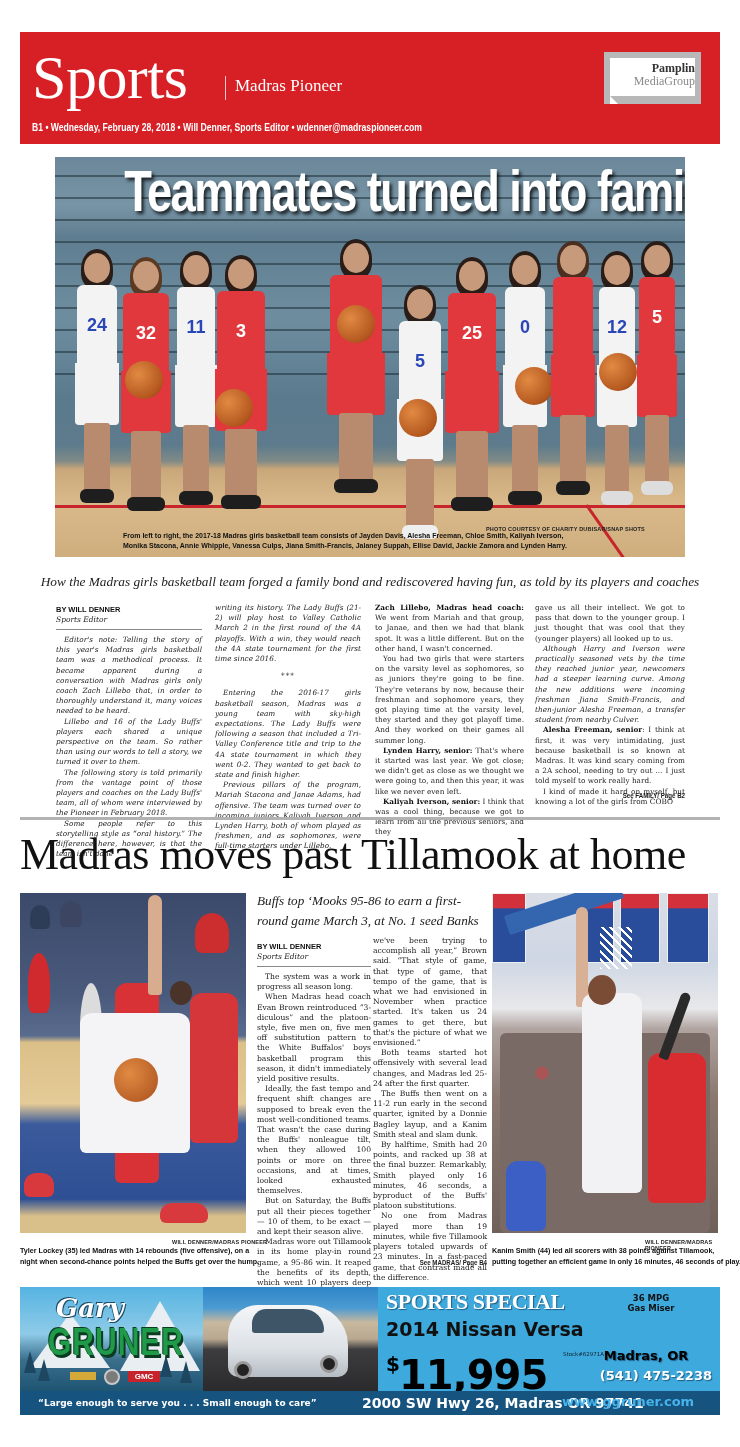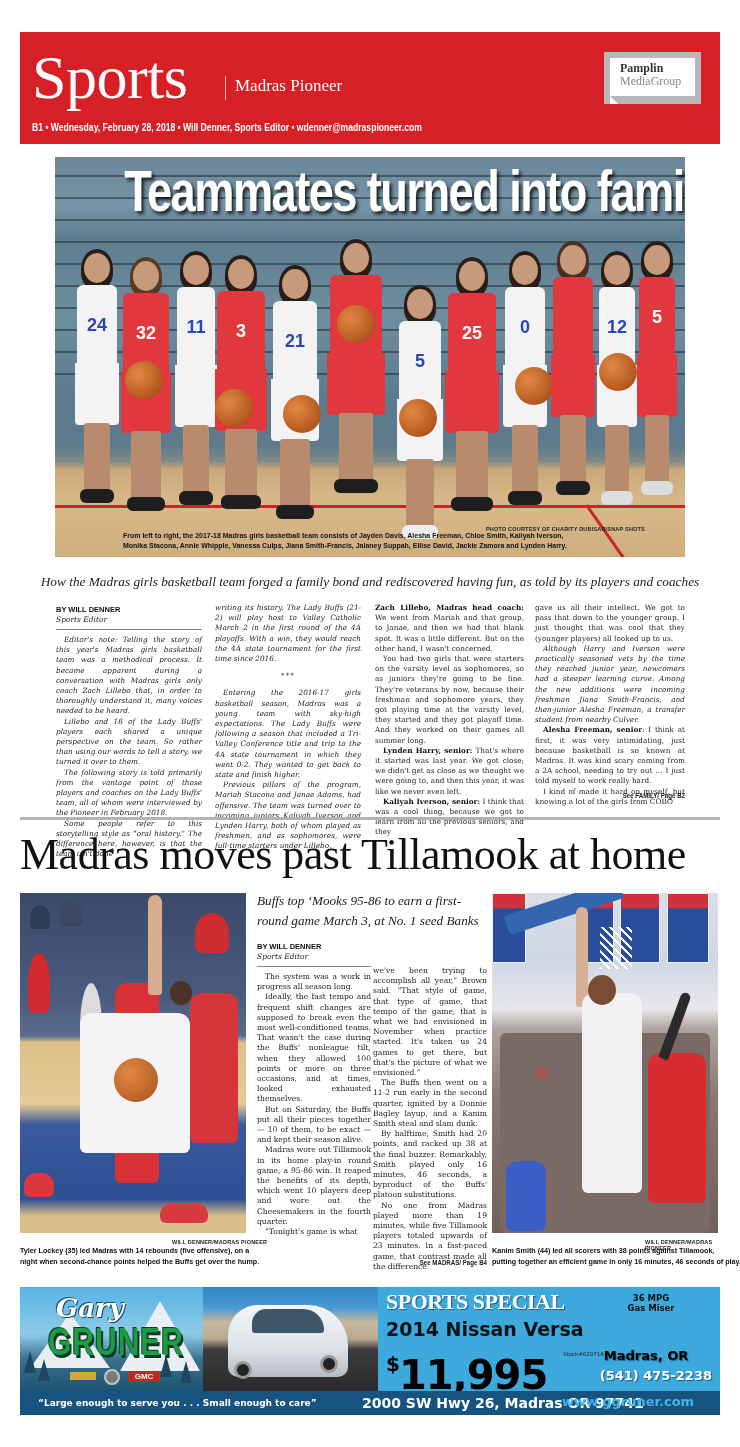--- a/index.html
+++ b/index.html
@@ -5,21 +5,21 @@
   * { box-sizing: border-box; margin: 0; padding: 0; }
   html, body { width: 740px; height: 1447px; background: #ffffff; overflow: hidden; }
   body { position: relative; font-family: "DejaVu Serif", serif; color: #1a1a1a; }
 
   
   .masthead { position: absolute; left: 20px; top: 32px; width: 700px; height: 112px; background: #d71f26; color: #fff; }
   .masthead .sports { position: absolute; left: 12px; top: 10px; font-family: "Liberation Serif", serif; font-size: 62px; line-height: 70px; letter-spacing: -0.5px; }
   .masthead .sep { position: absolute; left: 205px; top: 44px; width: 1px; height: 24px; background: #f6c5c7; }
   .masthead .paper { position: absolute; left: 215px; top: 42px; font-family: "Liberation Serif", serif; font-size: 17px; line-height: 24px; }
   .masthead .dateline { position: absolute; left: 12px; top: 90px; font-family: "Liberation Sans", sans-serif; font-weight: bold; font-size: 10px; line-height: 12px; transform: scaleX(0.86); transform-origin: left; white-space: nowrap; }
-  .pamplin { position: absolute; left: 584px; top: 20px; width: 97px; height: 52px; background: #b8b8b8; }
+  .pamplin { position: absolute; left: 584px; top: 20px; width: 97px; height: 52px; background: #b8b8b8; text-align: right; }
   .pamplin .inner { position: absolute; left: 6px; top: 6px; width: 85px; height: 38px; background: #fff; padding: 4px 0 0 10px; }
   .pamplin .p1 { font-family: "Liberation Serif", serif; font-weight: bold; font-size: 12px; line-height: 12px; color: #333; }
   .pamplin .p2 { font-family: "Liberation Serif", serif; font-size: 12px; line-height: 14px; color: #888; }
   .pamplin .tail { position: absolute; left: 6px; bottom: 0; width: 0; height: 0; border-left: 8px solid #fff; border-top: 8px solid transparent; }
 
   
   .team-photo { position: absolute; left: 55px; top: 157px; width: 630px; height: 400px; overflow: hidden;
     background:
       linear-gradient(180deg, #6b8799 0%, #7795a6 12%, #5f7d90 20%, #6e8ea0 40%, #5b7a8e 60%, #5d7b8c 72%, #7f8a86 76%, #c9a77a 78%, #d9b98a 86%, #cfae7e 100%);
   }
@@ -168,30 +168,20 @@
   <div class="player red" style="left:158px;top:102px;width:56px;height:258px">
     <div class="hair"></div>
       <div class="head"></div>
     <div class="jersey"></div>
       <div class="shorts"></div>
     <div class="legs"></div>
       <div class="shoes"></div>
     <div class="num">3</div>
     <div class="ball" style="left:2px;top:130px"></div>
   </div>
-  <div class="player white" style="left:214px;top:112px;width:52px;height:262px">
-    <div class="hair"></div>
-      <div class="head"></div>
-    <div class="jersey"></div>
-      <div class="shorts"></div>
-    <div class="legs"></div>
-      <div class="shoes"></div>
-    <div class="num">21</div>
-    <div class="ball" style="left:14px;top:126px"></div>
-  </div>
   <div class="player red" style="left:270px;top:86px;width:62px;height:260px">
     <div class="hair"></div>
       <div class="head"></div>
     <div class="jersey"></div>
       <div class="shorts"></div>
     <div class="legs"></div>
       <div class="shoes"></div>
     <div class="ball" style="left:12px;top:62px"></div>
   </div>
   <div class="player white" style="left:340px;top:132px;width:50px;height:250px">
@@ -313,28 +303,30 @@
   <div>Tyler Lockey (35) led Madras with 14 rebounds (five offensive), on a</div>
   <div>night when second-chance points helped the Buffs get over the hump.</div>
 </div>
 
 <div class="deck2">Buffs top ‘Mooks 95-86 to earn a first-round game March 3, at No. 1 seed Banks</div>
 
 <div class="col2" style="left:257px;top:942px;width:114px">
   <p class="byline">BY WILL DENNER</p>
   <p class="byline-title" style="font-style:italic">Sports Editor</p>
   <p>The system was a work in progress all season long.</p>
+  <p>When Madras head coach Evan Brown reintroduced “3-diculous” and the platoon-style, five men on, five men off substitution pattern to the White Buffalos' boys basketball program this season, it didn't immediately yield positive results.</p>
   <p>Ideally, the fast tempo and frequent shift changes are supposed to break even the most well-conditioned teams. That wasn't the case during the Buffs' nonleague tilt, when they allowed 100 points or more on three occasions, and at times, looked exhausted themselves.</p>
   <p>But on Saturday, the Buffs put all their pieces together — 10 of them, to be exact — and kept their season alive.</p>
   <p>Madras wore out Tillamook in its home play-in round game, a 95-86 win. It reaped the benefits of its depth, which went 10 players deep and wore out the Cheesemakers in the fourth quarter.</p>
   <p>“Tonight's game is what</p>
 </div>
 
-<div class="col2" style="left:373px;top:966px;width:114px">
+<div class="col2" style="left:373px;top:936px;width:114px">
   <p style="text-indent:0">we've been trying to accomplish all year,” Brown said. “That style of game, that type of game, that tempo of the game, that is what we had envisioned in November when practice started. It's taken us 24 games to get there, but that's the picture of what we envisioned.”</p>
+  <p>Both teams started hot offensively with several lead changes, and Madras led 25-24 after the first quarter.</p>
   <p>The Buffs then went on a 11-2 run early in the second quarter, ignited by a Donnie Bagley layup, and a Kanim Smith steal and slam dunk.</p>
   <p>By halftime, Smith had 20 points, and racked up 38 at the final buzzer. Remarkably, Smith played only 16 minutes, 46 seconds, a byproduct of the Buffs' platoon substitutions.</p>
   <p>No one from Madras played more than 19 minutes, while five Tillamook players totaled upwards of 23 minutes. In a fast-paced game, that contrast made all the difference.</p>
 </div>
 <div class="jump" style="position:absolute;left:373px;top:1258px;width:114px">See MADRAS/ Page B4</div>
 
 <div class="gphoto gphoto2">
   <div class="banner" style="left:0;width:34px"></div>
   <div class="banner" style="left:84px;width:38px"></div>
   <div class="banner" style="left:128px;width:40px"></div>

